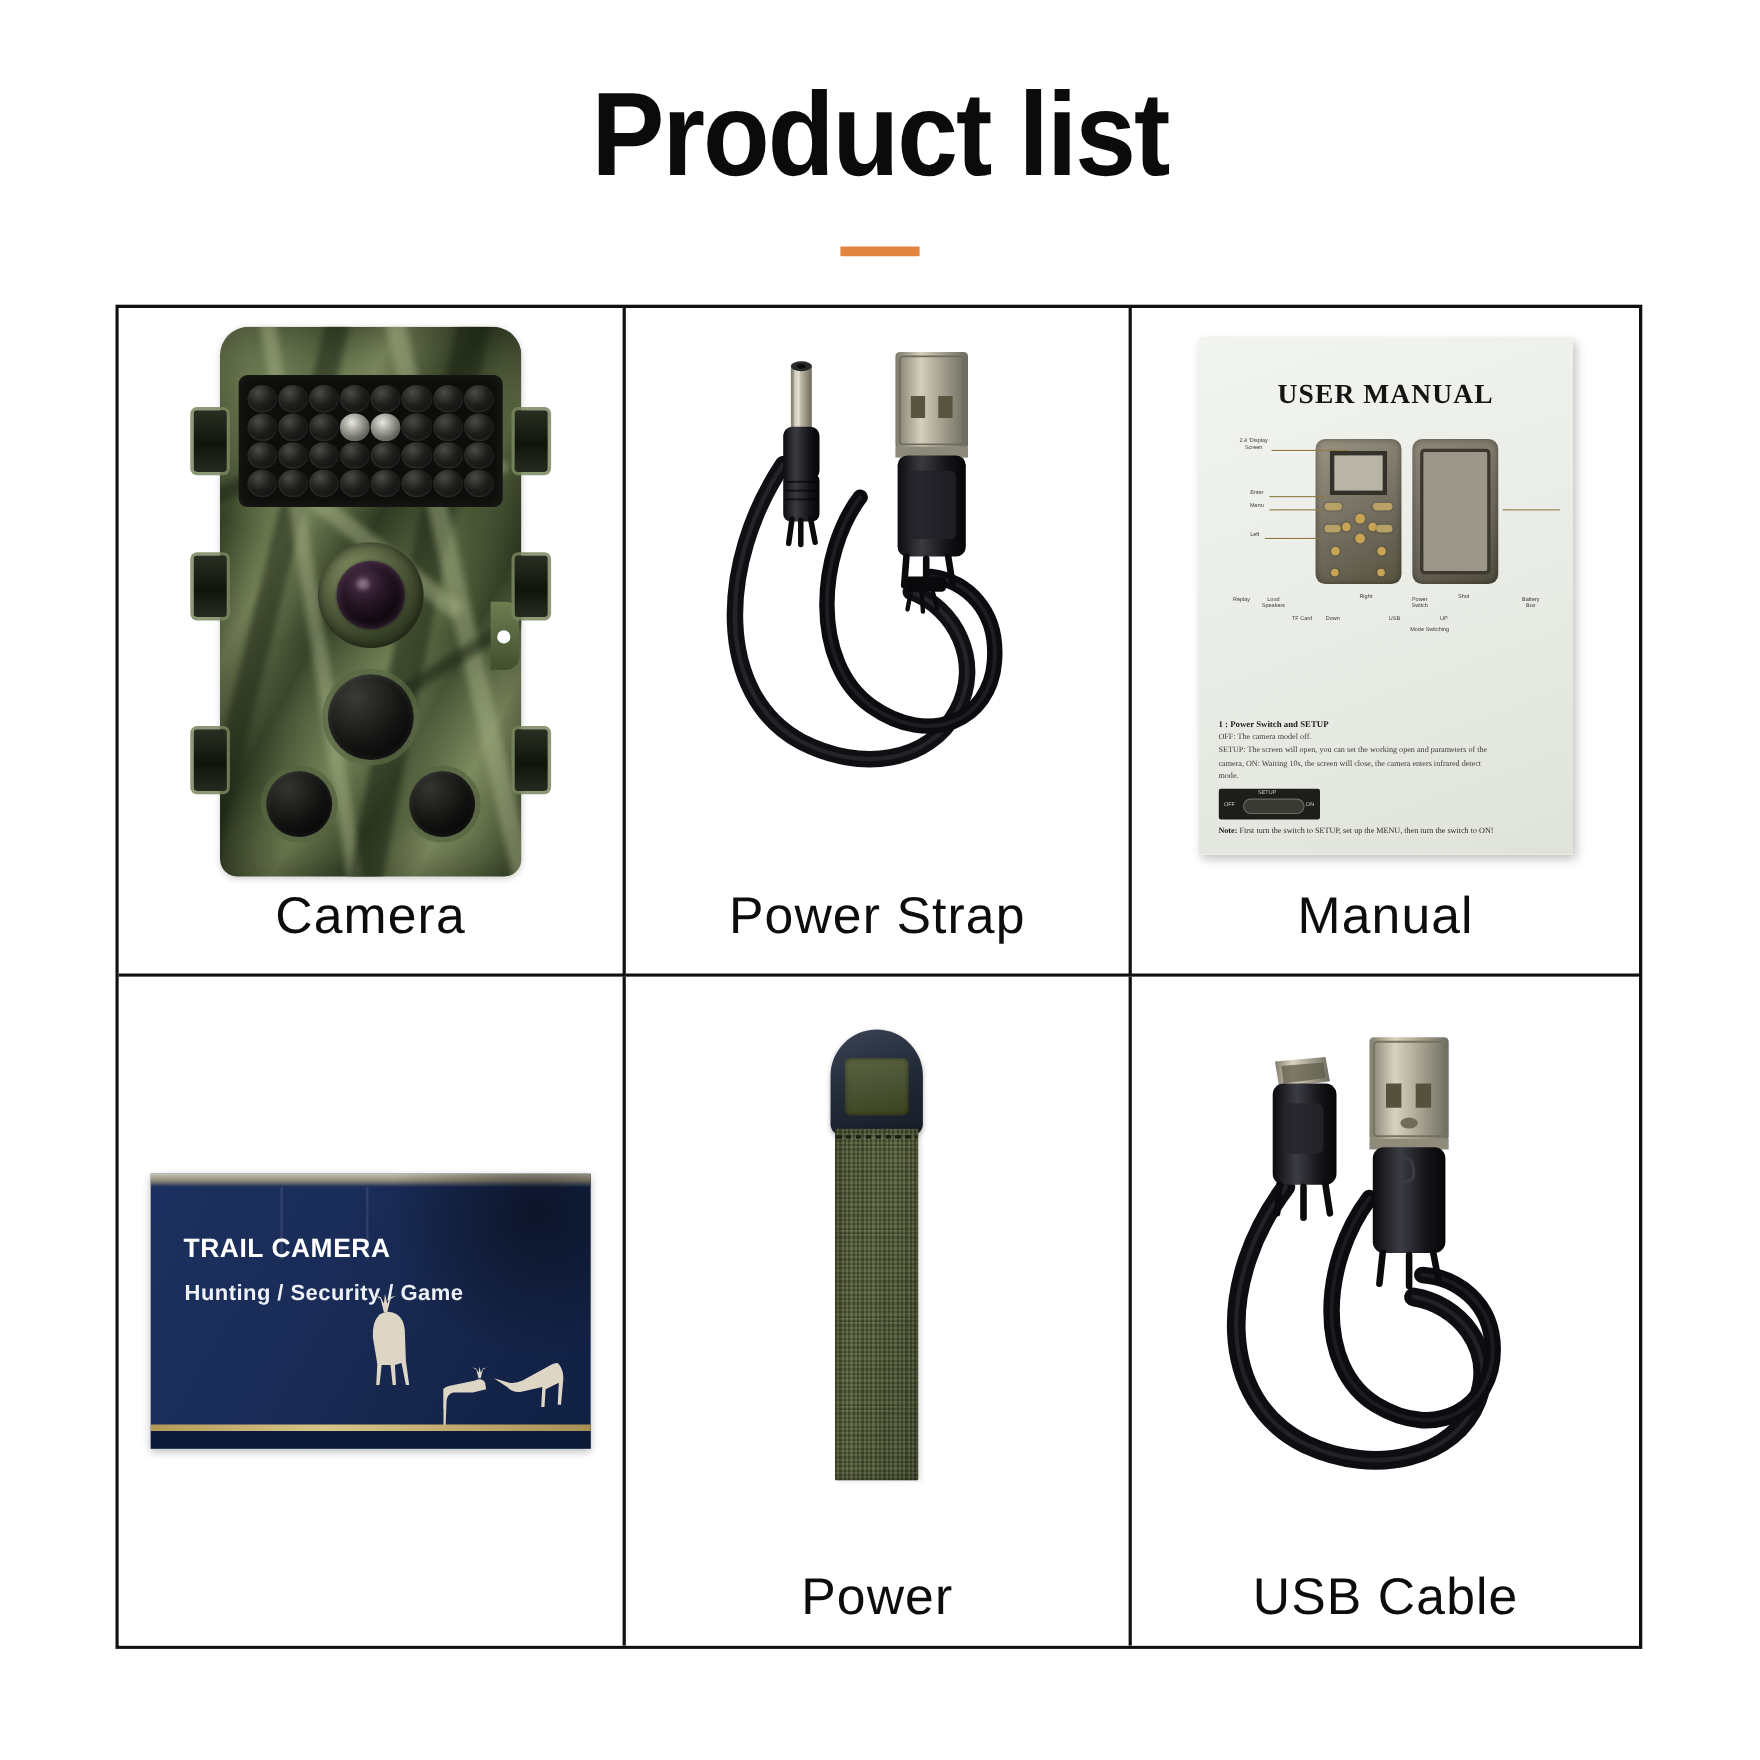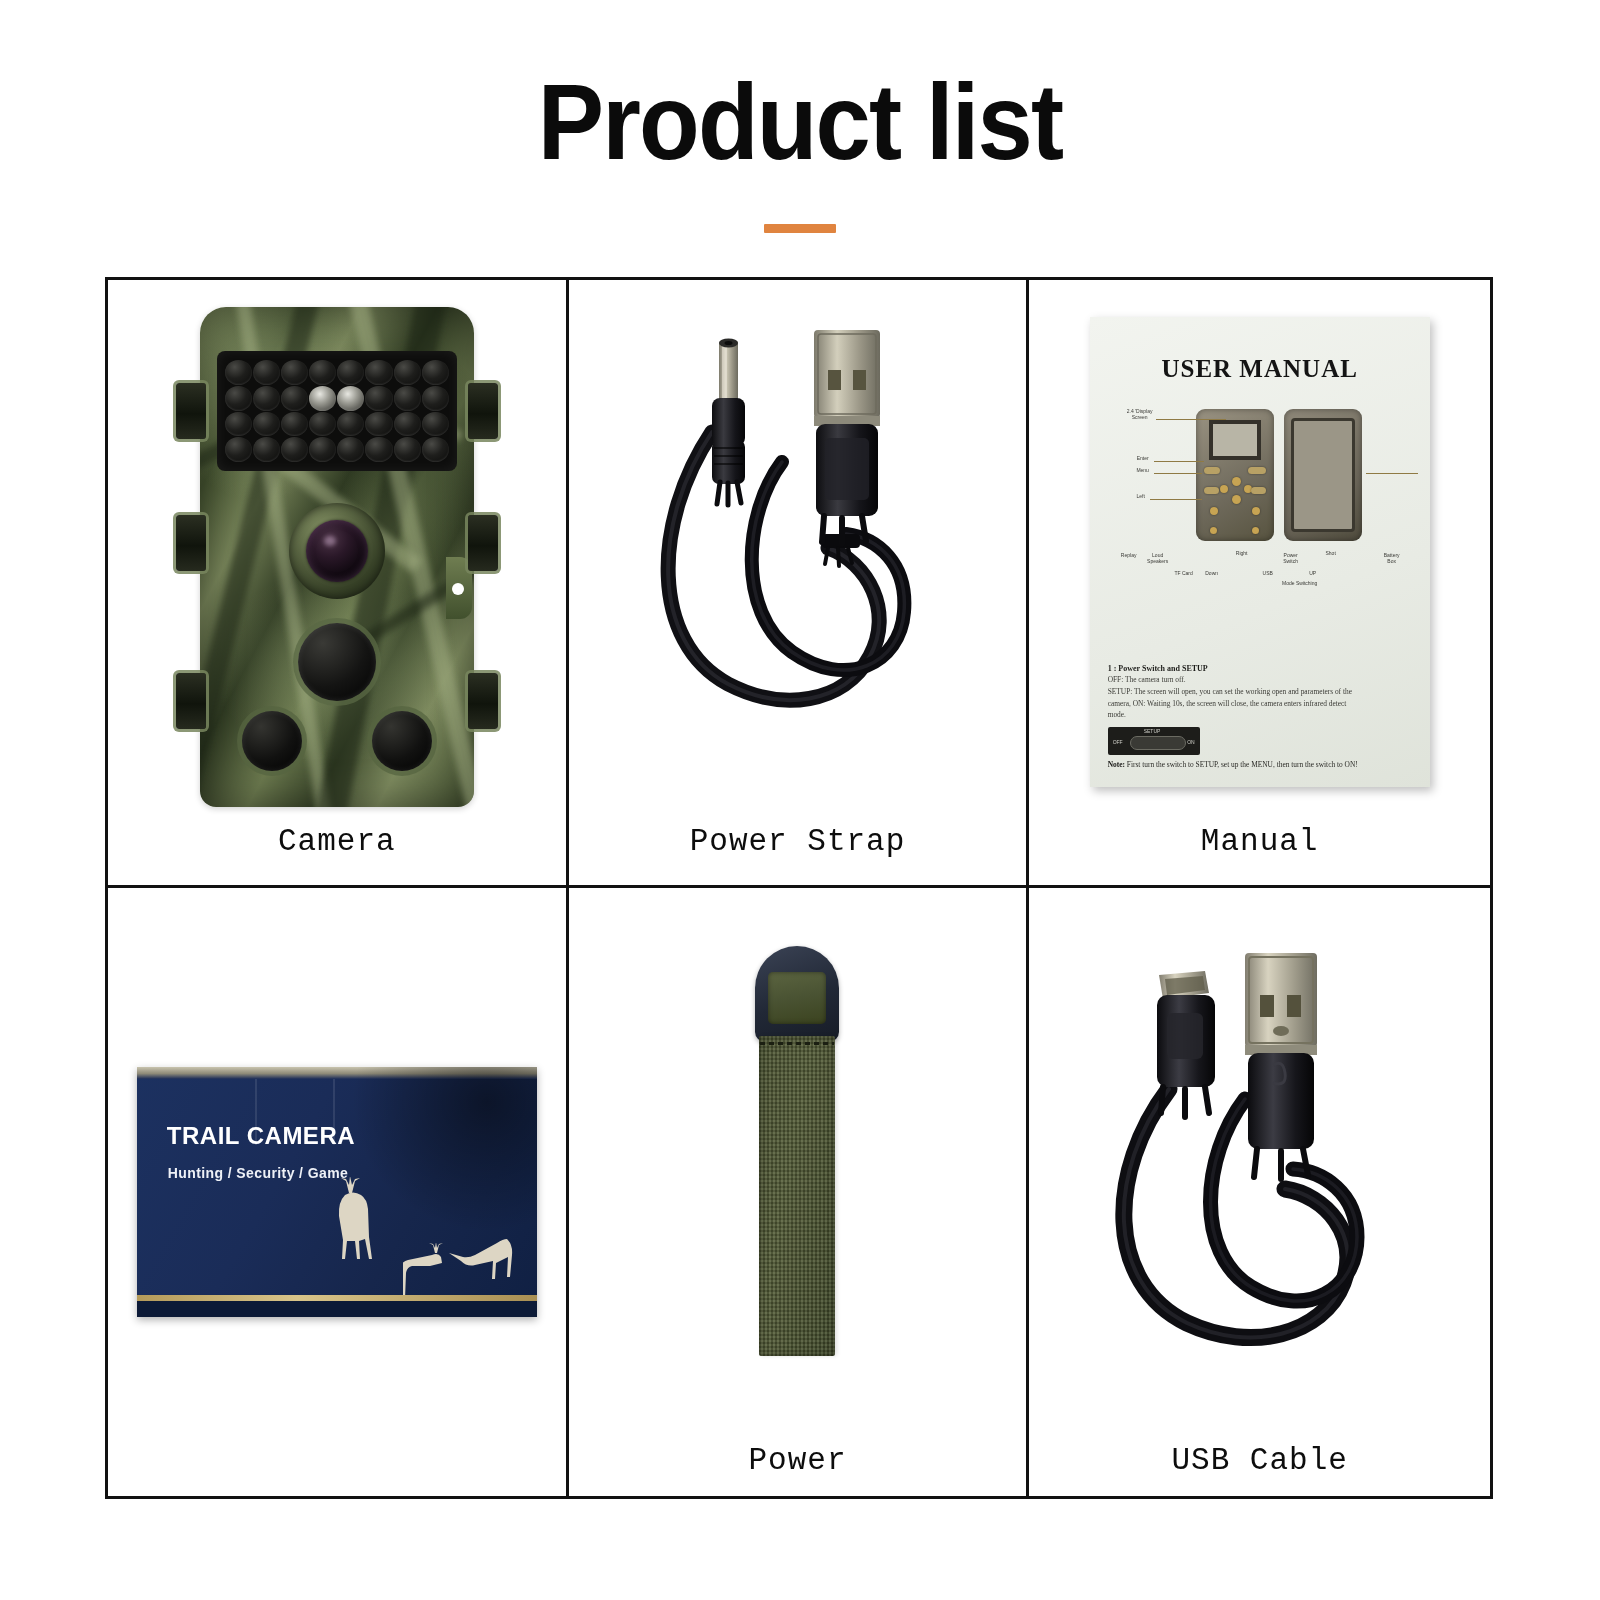--- a/index.html
+++ b/index.html
@@ -68,22 +68,22 @@
 
   .cell-figure {
     flex: 1 1 auto;
     width: 100%;
     position: relative;
     display: flex;
     align-items: center;
     justify-content: center;
   }
   .cell-label {
-    font-family: Liberation Mono, monospace;
-    font-size: 31px;
+    font-family: Liberation Sans, sans-serif;
+    font-size: 47px;
     color: #0d0d0d;
     letter-spacing: 1px;
     text-align: center;
     padding-bottom: 26px;
     white-space: pre;
   }
   .cell-label.lower { padding-bottom: 18px; }
 
   
   .camera-wrap {
@@ -422,21 +422,21 @@
     font-weight: bold;
     font-size: 24px;
     color: #ffffff;
     letter-spacing: .5px;
   }
   .pkg-sub {
     position: absolute;
     left: 31px; top: 98px;
     font-family: "Liberation Sans", sans-serif;
     font-weight: bold;
-    font-size: 14px;
+    font-size: 20px;
     color: #eef1f7;
     letter-spacing: .4px;
   }
   .pkg-stripe {
     position: absolute;
     left: 0; right: 0; bottom: 16px;
     height: 6px;
     background: linear-gradient(90deg, #b49a5a, #d8c489 40%, #a98f53);
   }
   .pkg-bottom {
@@ -677,21 +677,21 @@
 Switch</div>
           <div class="md-callout" style="left:164px;top:180px;width:56px;">Mode Switching</div>
           <div class="md-callout" style="left:196px;top:170px;width:18px;">UP</div>
           <div class="md-callout" style="left:212px;top:150px;width:22px;">Shot</div>
           <div class="md-callout" style="left:268px;top:152px;width:32px;">Battery
 Box</div>
         </div>
 
         <div class="manual-body">
           <div class="mb-h">1 : Power Switch and SETUP</div>
-          <p class="mb-p">OFF:  The camera turn off.</p>
+          <p class="mb-p">OFF:  The camera model off.</p>
           <p class="mb-p">SETUP:    The screen will open, you can set the working open and parameters of the</p>
           <p class="mb-p">camera, ON:     Waiting 10s,  the screen will close, the camera enters infrared detect</p>
           <p class="mb-p">mode.</p>
           <div class="mb-switch">
             <span class="sw-top">SETUP</span>
             <span class="sw-track"></span>
             <span class="sw-lab sw-off">OFF</span>
             <span class="sw-lab sw-on">ON</span>
           </div>
           <div class="mb-note">

